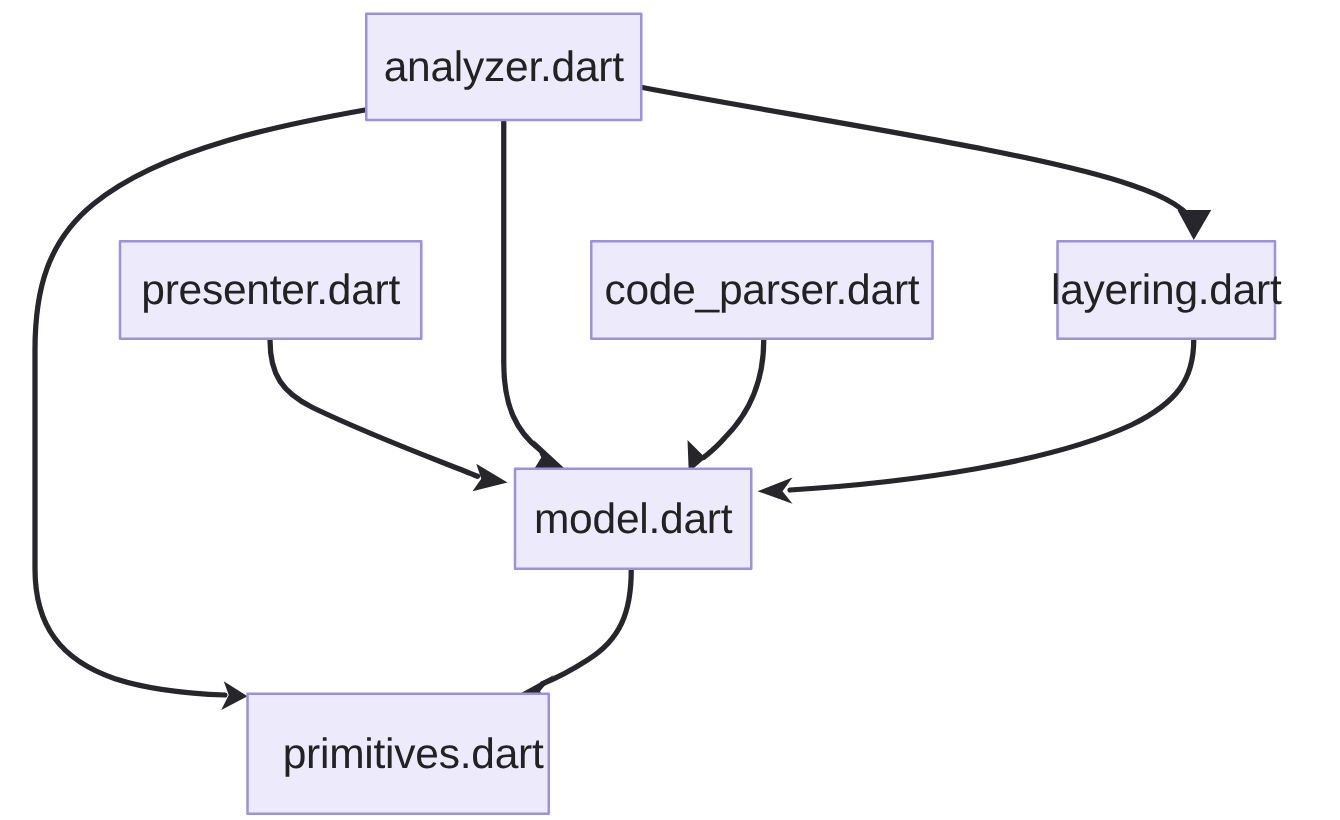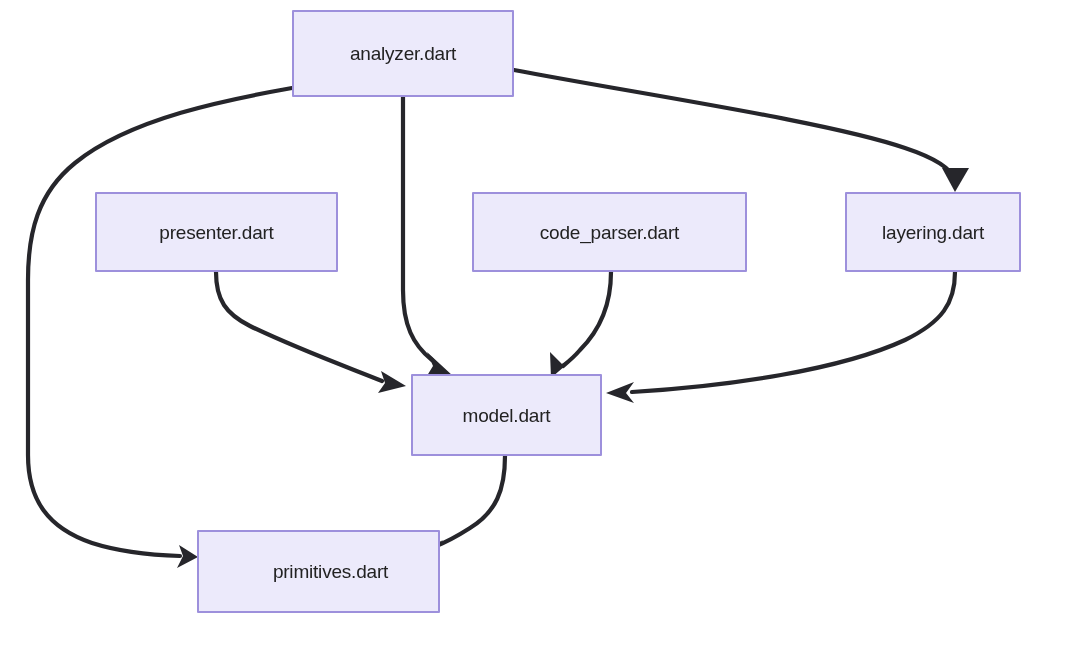--- a/index.html
+++ b/index.html
@@ -33,21 +33,21 @@
     background: #ECEAFB;
     border: 2px solid #9D90DC;
     border-radius: 1px;
     display: flex;
     align-items: center;
     justify-content: center;
     z-index: 2;
   }
   .node-label {
     font-family: "Liberation Sans", sans-serif;
-    font-size: 19px;
+    font-size: 34px;
     line-height: 1;
     color: #222222;
     letter-spacing: -0.2px;
     white-space: nowrap;
     user-select: none;
   }
   .edge-path {
     fill: none;
     stroke: #26262B;
     stroke-width: 4.2;
@@ -116,17 +116,17 @@
   </div>
 
   <div class="node" id="node-layering" style="left:845px; top:192px; width:176px; height:80px;">
     <span class="node-label">layering.dart</span>
   </div>
 
   <div class="node" id="node-model" style="left:411px; top:374px; width:191px; height:82px;justify-content:center;">
     <span class="node-label">model.dart</span>
   </div>
 
-  <div class="node" id="node-primitives" style="left:197px; top:530px; width:243px; height:83px;padding-left:24px;">
+  <div class="node" id="node-primitives" style="left:197px; top:554px; width:243px; height:98px;padding-left:24px;">
     <span class="node-label">primitives.dart</span>
   </div>
 
 </div>
 
 </body></html>

